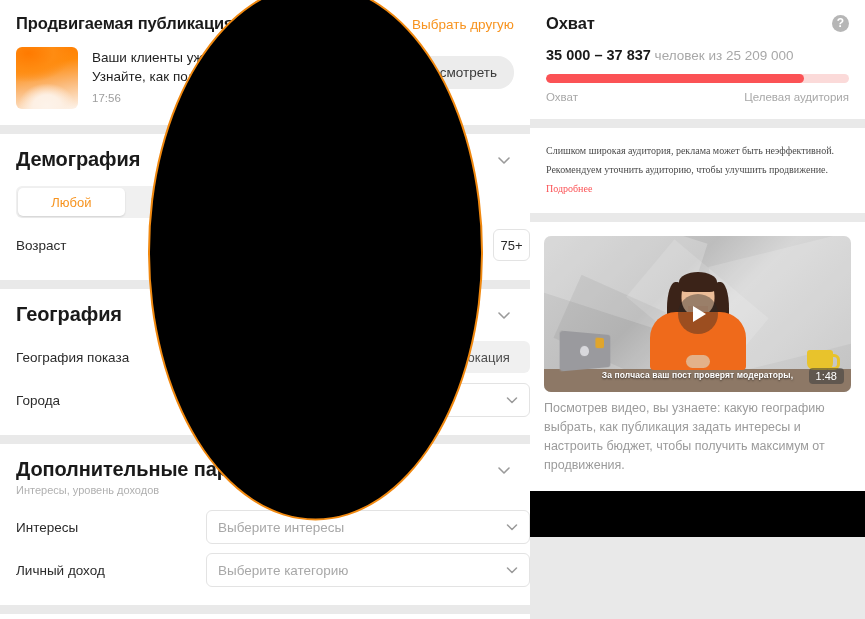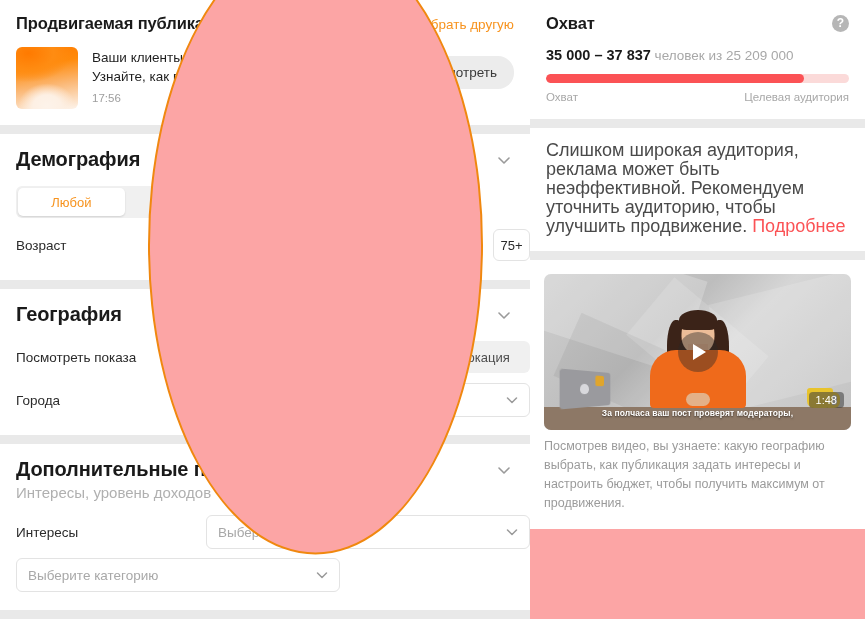--- a/index.html
+++ b/index.html
@@ -46,21 +46,21 @@
     font-family: inherit; cursor: pointer; margin-top: 9px;
   }
 
   
   .section { padding: 14px 16px 16px 16px; }
   .sec-head {
     display: flex; align-items: flex-start; justify-content: space-between;
     cursor: pointer; margin-bottom: 12px;
   }
   .sec-title { font-size: 20px; font-weight: bold; color: #1a1a1a; letter-spacing: -0.1px; }
-  .sec-sub { font-size: 15px; color: #b0b0b0; margin-top: 3px; }
+  .sec-sub { font-size: 11px; color: #b0b0b0; margin-top: 3px; }
   .chev { width: 20px; height: 20px; flex: none; margin-top: 2px; }
   .chev svg { display: block; }
 
   .row { display: flex; align-items: center; min-height: 38px; margin-top: 5px; }
   .row-label { width: 190px; flex: none; font-size: 13.5px; color: #2b2b2b; }
   .row-ctl { flex: 1 1 auto; display: flex; align-items: center; }
 
   
   .seg {
     display: flex; width: 324px; height: 32px;
@@ -70,21 +70,21 @@
     flex: 1 1 0; display: flex; align-items: center; justify-content: center;
     font-size: 13px; color: #4d4d4d; border-radius: 5px; cursor: pointer;
     user-select: none;
   }
   .seg-item.active {
     background: #ffffff; color: #f7931e;
     box-shadow: 0 1px 2px rgba(0,0,0,0.13);
   }
 
   
-  .age-wrap { display: flex; align-items: center; width: 324px; }
+  .age-wrap { display: flex; align-items: flex-end; width: 324px; }
   .age-box {
     width: 37px; height: 32px; border: 1px solid #e3e3e3; border-radius: 6px;
     display: flex; align-items: center; justify-content: center;
     font-size: 13px; color: #2b2b2b; background: #fff; flex: none;
   }
   .slider { flex: 1 1 auto; position: relative; height: 18px; margin: 0 10px; }
   .slider-track {
     position: absolute; left: 7px; right: 7px; top: 50%; transform: translateY(-50%);
     height: 3px; background: #f0880f; border-radius: 2px;
   }
@@ -113,39 +113,39 @@
   .sel-chev { flex: none; width: 18px; height: 18px; }
 
   
   .footer {
     margin-top: auto; background: #fff;
     padding: 14px 16px; display: flex; align-items: center; gap: 12px;
   }
 
   
   .right {
-    width: 335px; height: 619px; background: #fca5a5;
+    width: 335px; height: 537px; background: #000000;
     display: flex; flex-direction: column;
   }
   .reach-card { background: #fff; padding: 14px 16px 16px 16px; }
   .reach-head { display: flex; align-items: center; justify-content: space-between; margin-bottom: 14px; }
   .reach-title { font-size: 16.5px; font-weight: bold; color: #1a1a1a; letter-spacing: -0.1px; }
   .help {
     width: 17px; height: 17px; border-radius: 50%; background: #b6b6b6;
     color: #fff; font-size: 12px; line-height: 17px; text-align: center;
     cursor: pointer; font-weight: bold; flex: none;
   }
   .reach-nums { font-size: 13.5px; color: #a8a8a8; margin-bottom: 11px; }
   .reach-nums b { color: #1a1a1a; font-weight: bold; font-size: 14.5px; }
   .bar { height: 9px; border-radius: 5px; background: #fbdad9; overflow: hidden; }
   .bar-fill { height: 100%; background: #fb5255; border-radius: 5px; }
   .bar-labels { display: flex; justify-content: space-between; margin-top: 8px; font-size: 11.5px; color: #a8a8a8; }
 
   .warn-card { background: #fff; padding: 13px 16px 15px 16px; }
-  .warn-text { font-size: 18px; color: #4a4a4a; line-height: 19px; }
+  .warn-text { font-size: 10px; color: #4a4a4a; line-height: 19px; font-family: Liberation Serif, serif; }
   .warn-link { color: #fb5255; cursor: pointer; }
 
   .video-card { background: #fff; padding: 14px 14px 16px 14px; }
   .video-wrap {
     position: relative; width: 100%; height: 156px;
     border-radius: 7px; overflow: hidden;
     background: linear-gradient(135deg,#cfcfcf 0%, #bdbdbd 38%, #d6d6d6 55%, #c2c2c2 100%);
   }
   .facet { position: absolute; }
   .f1 { top:-14%; left:-8%; width:58%; height:62%; background:rgba(255,255,255,.22); transform:rotate(18deg); }
@@ -186,21 +186,21 @@
   .play i {
     display:block; width:0; height:0; margin-left:3px;
     border-left:13px solid #fff; border-top:8px solid transparent; border-bottom:8px solid transparent;
   }
   .subtitle {
     position:absolute; left:0; right:0; bottom:12px; text-align:center;
     font-size:8.5px; color:#fff; font-weight:bold; letter-spacing:.1px;
     text-shadow:0 1px 2px rgba(0,0,0,.6); white-space:nowrap;
   }
   .duration {
-    position:absolute; right:7px; bottom:22px;
+    position:absolute; right:7px; bottom:8px;
     background:rgba(60,60,60,.55); color:#fff; font-size:11px;
     padding:2px 7px; border-radius:4px;
   }
   .video-title { font-size:14px; font-weight:bold; color:#1a1a1a; margin-top:13px; }
   .video-desc { font-size:12.5px; color:#9b9b9b; line-height:19px; margin-top:7px; }
 </style>
 </head>
 <body>
 
 <div class="app">
@@ -267,21 +267,21 @@
       <div class="sec-head">
         <div class="sec-title">География</div>
         <span class="chev">
           <svg width="20" height="20" viewBox="0 0 20 20">
               <path d="M5 8l5 5 5-5" fill="none" stroke="#9a9a9a" stroke-width="1.6" stroke-linecap="round" stroke-linejoin="round"></path>
             </svg>
         </span>
       </div>
 
       <div class="row">
-        <div class="row-label">Посмотреть показа</div>
+        <div class="row-label">География показа</div>
         <div class="row-ctl">
           <div class="seg">
             <div class="seg-item active">Города</div>
             <div class="seg-item">Регионы</div>
             <div class="seg-item">Геолокация</div>
           </div>
         </div>
       </div>
 
       <div class="row">
@@ -329,20 +329,21 @@
             <span class="sel-chev">
               <svg width="18" height="18" viewBox="0 0 18 18">
                   <path d="M4.5 7l4.5 4.5L13.5 7" fill="none" stroke="#9a9a9a" stroke-width="1.5" stroke-linecap="round" stroke-linejoin="round"></path>
                 </svg>
             </span>
           </div>
         </div>
       </div>
 
       <div class="row">
+        <div class="row-label">Личный доход</div>
         <div class="row-ctl">
           <div class="select">
             <div class="select-body">
               <span class="placeholder">Выберите категорию</span>
             </div>
             <span class="sel-chev">
               <svg width="18" height="18" viewBox="0 0 18 18">
                   <path d="M4.5 7l4.5 4.5L13.5 7" fill="none" stroke="#9a9a9a" stroke-width="1.5" stroke-linecap="round" stroke-linejoin="round"></path>
                 </svg>
             </span>

